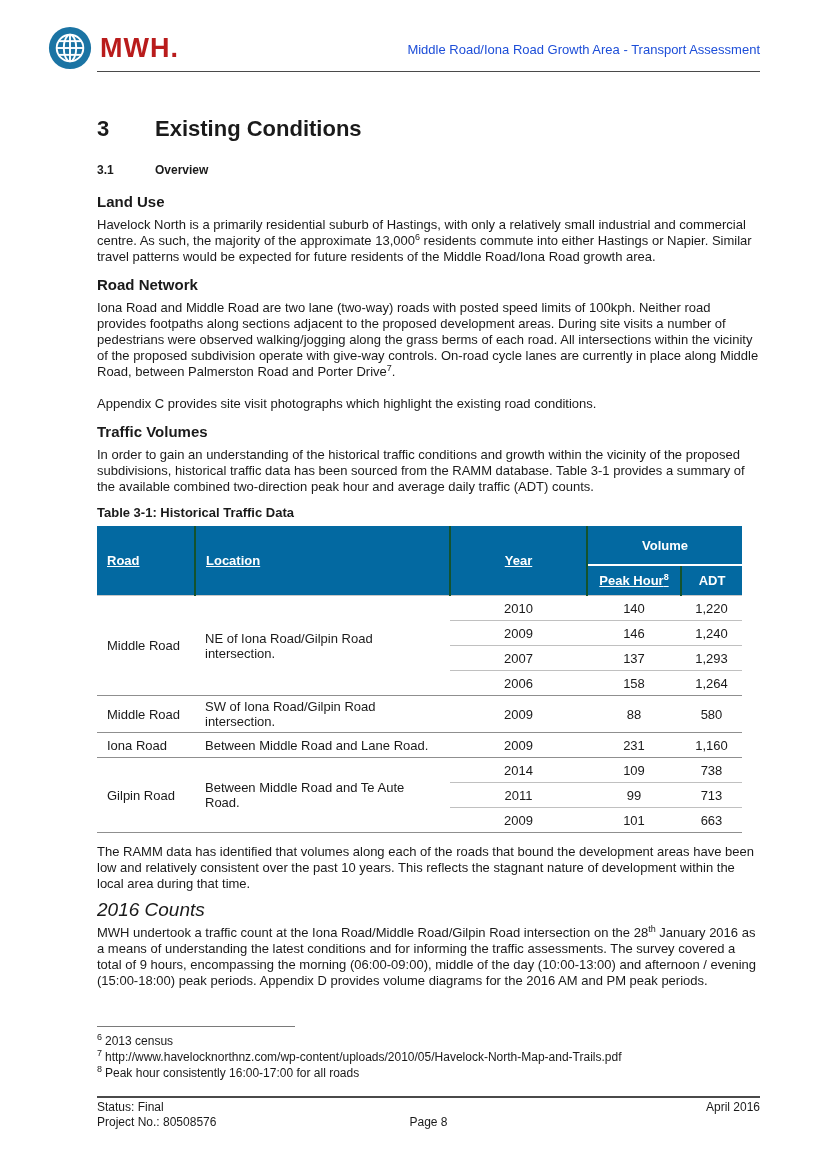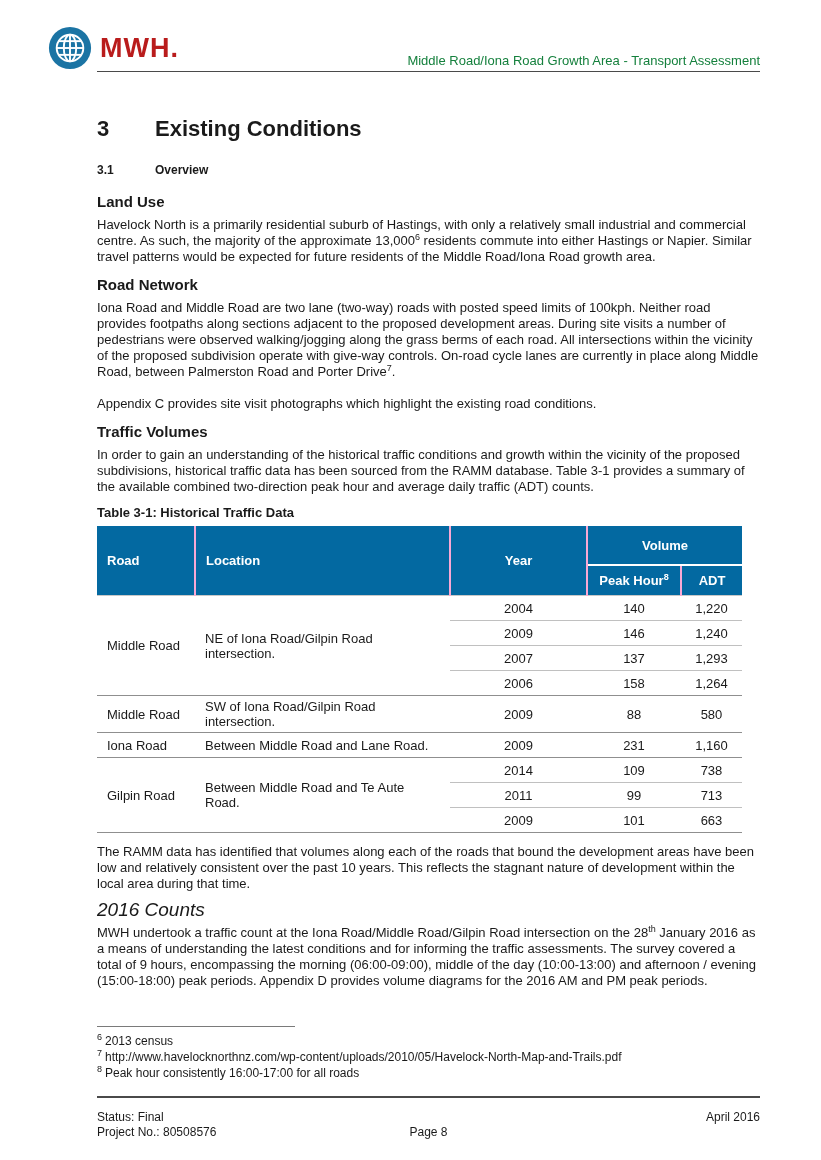--- a/index.html
+++ b/index.html
@@ -7,21 +7,21 @@
     width:821px; height:1160px; position:relative;
     font-family:"Liberation Sans", sans-serif;
     color:#1a1a1a; -webkit-font-smoothing:antialiased;
   }
   .page { position:absolute; inset:0; background:#fff; overflow:hidden; }
 
   
   .header-bar { position:absolute; top:26px; left:48px; right:61px; display:flex; justify-content:space-between; align-items:flex-start; }
   .logo-wrap { display:flex; align-items:center; gap:8px; }
   .logo-text { font-size:27px; font-weight:bold; color:#b91c1c; letter-spacing:1px; line-height:44px; }
-  .header-title { font-size:13px; color:#15803d; margin-top:27px; }
+  .header-title { font-size:13px; color:#1d4ed8; margin-top:16px; }
   .header-rule { position:absolute; top:71px; left:97px; width:663px; border-top:1px solid #4a4a4a; }
 
   
   .content { position:absolute; top:110px; left:97px; width:663px; }
   .h1 { display:flex; font-size:22px; font-weight:bold; line-height:26px; margin-top:6px; }
   .h2 { display:flex; font-size:12px; font-weight:bold; line-height:20px; margin-top:18px; }
   .hnum { width:58px; flex:0 0 58px; }
   .h3 { font-size:15px; font-weight:bold; line-height:16px; margin-top:12px; }
   .h3i { font-size:19px; font-style:italic; line-height:16px; margin-top:10px; }
   p.body { font-size:13px; line-height:16px; margin:7px 0 0 0; }
@@ -33,39 +33,39 @@
   table.traffic col.c-road { width:98px; }
   table.traffic col.c-loc  { width:255px; }
   table.traffic col.c-year { width:137px; }
   table.traffic col.c-peak { width:94px; }
   table.traffic col.c-adt  { width:61px; }
   table.traffic th {
     background:#0369a1; color:#ffffff; font-size:13px; font-weight:bold;
     text-align:left; padding:4px 10px; vertical-align:middle;
   }
   table.traffic th.c { text-align:center; padding:4px 4px; }
-  th.sep-r { border-right:2px solid #f9a8d4; }
+  th.sep-r { border-right:2px solid #14532d;text-decoration:underline; }
   th.sep-b { border-bottom:2px solid #ffffff; }
   th.hdr-bottom { border-bottom:1px solid #c8c8c8; }
   th.row1 { height:30px; }
   th.row2 { height:21px; }
   table.traffic td { font-size:13px; padding:3px 10px; height:18px; vertical-align:middle; }
   td.c { text-align:center; padding:3px 4px; }
   td.sub-border { border-bottom:1px solid #c0c0c0; }
   td.grp-border { border-bottom:1px solid #8f8f8f; }
   td.span-cell { vertical-align:middle; }
 
   
   .footnotes { position:absolute; left:97px; top:1026px; width:663px; }
   .fn-rule { width:198px; border-top:1px solid #7a7a7a; margin-bottom:6px; }
   .fn-line { font-size:12px; line-height:16px; }
   .fn-line sup { font-size:9px; margin-right:3px; }
 
   
-  .footer { position:absolute; left:97px; top:1096px; width:663px; border-top:2px solid #4a4a4a; padding-top:12px; font-size:12px; }
+  .footer { position:absolute; left:97px; top:1096px; width:663px; border-top:2px solid #4a4a4a; padding-top:2px; font-size:12px; }
   .footer-row1 { display:flex; justify-content:space-between; line-height:15px; }
   .footer-row2 { display:grid; grid-template-columns:1fr auto 1fr; line-height:15px; }
   .footer-page { text-align:center; }
   .footer-spacer { }
 </style>
 </head>
 <body>
 
 <div class="page">
 
@@ -132,21 +132,21 @@
         <tr>
           <th class="sep-r hdr-bottom c row2"><span>Peak Hour</span><sup>8</sup></th>
           <th class="hdr-bottom c row2">ADT</th>
         </tr>
       </thead>
       <tbody>
 
         <tr>
           <td rowspan="4" class="span-cell grp-border">Middle Road</td>
           <td rowspan="4" class="span-cell grp-border">NE of Iona Road/Gilpin Road intersection.</td>
-          <td class="c sub-border">2004</td>
+          <td class="c sub-border">2010</td>
           <td class="c sub-border">140</td>
           <td class="c sub-border">1,220</td>
         </tr>
         <tr>
           <td class="c sub-border">2009</td>
           <td class="c sub-border">146</td>
           <td class="c sub-border">1,240</td>
         </tr>
         <tr>
           <td class="c sub-border">2007</td>

